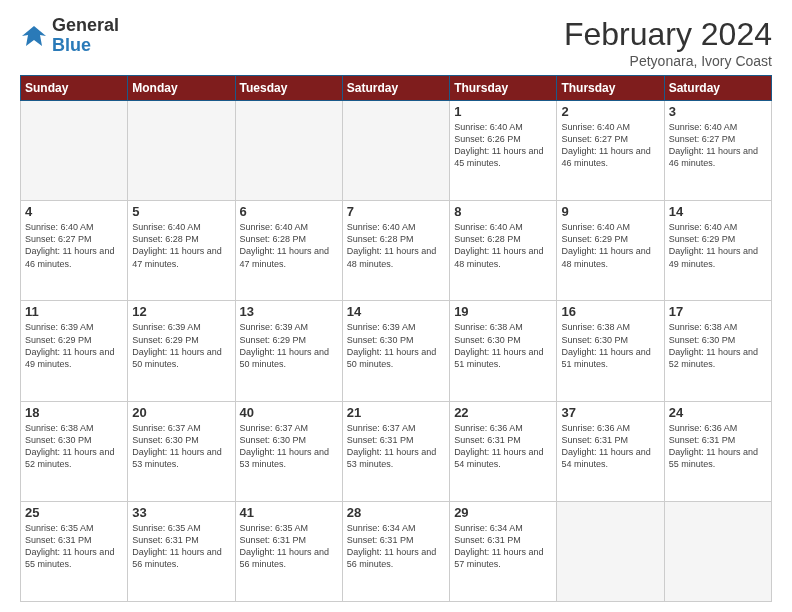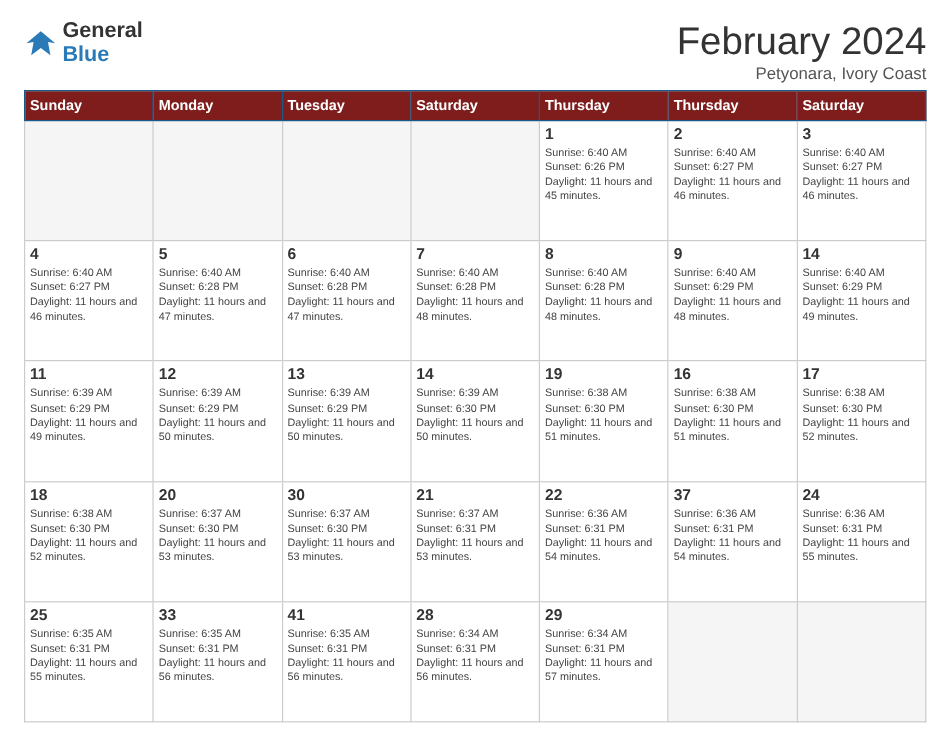--- a/index.html
+++ b/index.html
@@ -251,21 +251,21 @@
 Sunset: 6:30 PM
 Daylight: 11 hours and 52 minutes.</div>
           </td>
           <td>
             <span class="day-number">20</span>
             <div class="day-info">Sunrise: 6:37 AM
 Sunset: 6:30 PM
 Daylight: 11 hours and 53 minutes.</div>
           </td>
           <td>
-            <span class="day-number">30</span>
+            <span class="day-number">40</span>
             <div class="day-info">Sunrise: 6:37 AM
 Sunset: 6:30 PM
 Daylight: 11 hours and 53 minutes.</div>
           </td>
           <td>
             <span class="day-number">21</span>
             <div class="day-info">Sunrise: 6:37 AM
 Sunset: 6:31 PM
 Daylight: 11 hours and 53 minutes.</div>
           </td>

